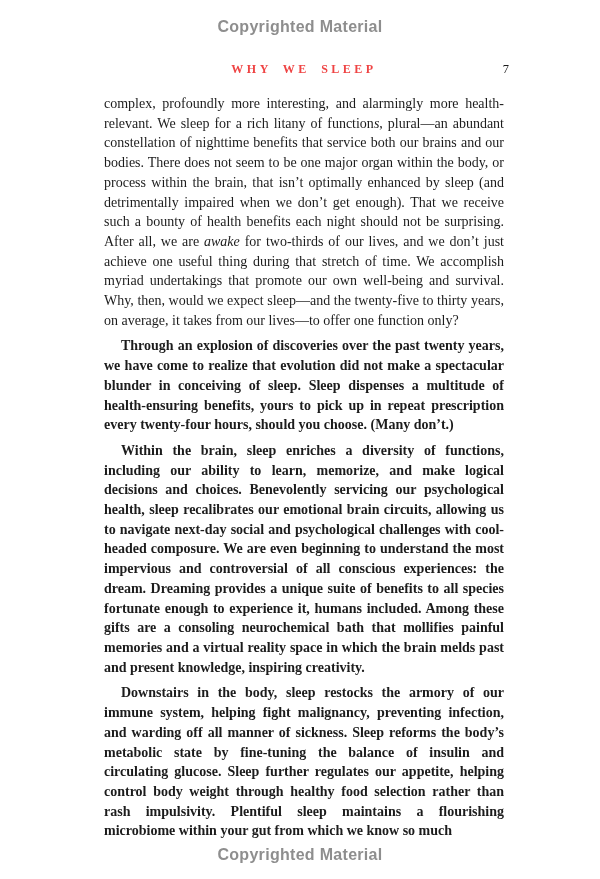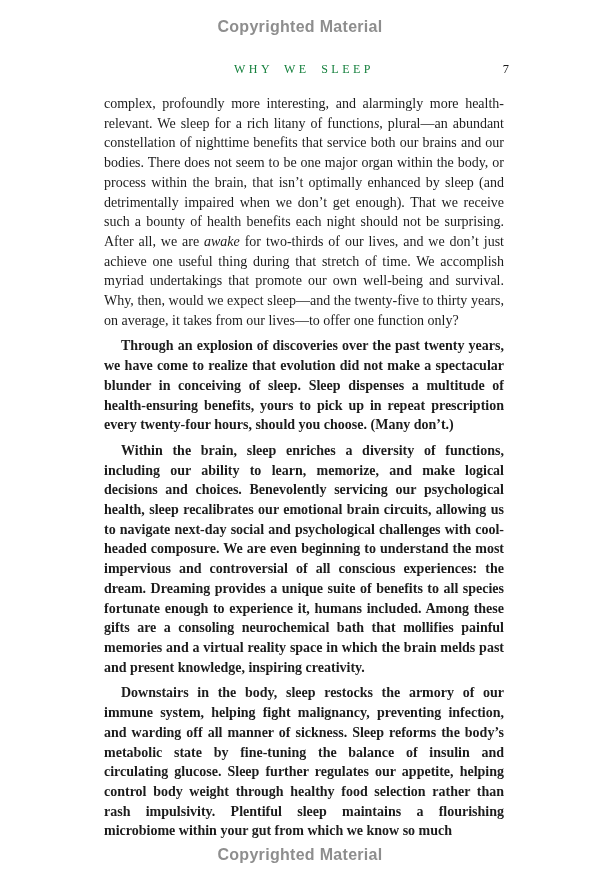--- a/index.html
+++ b/index.html
@@ -38,21 +38,22 @@
     right:90px;
     height:18px;
   }
   .running-head{
     display:block;
     width:100%;
     text-align:center;
     font-size:12px;
     letter-spacing:3.5px;
     word-spacing:5px;
-    color:#15803d;
+    color:#ef4444;
+    font-weight:bold;
   }
   .page-number{
     position:absolute;
     right:0;
     top:0;
     font-size:12.5px;
     letter-spacing:1px;
     color:#1a1a1a;
   }
   .body-text{

